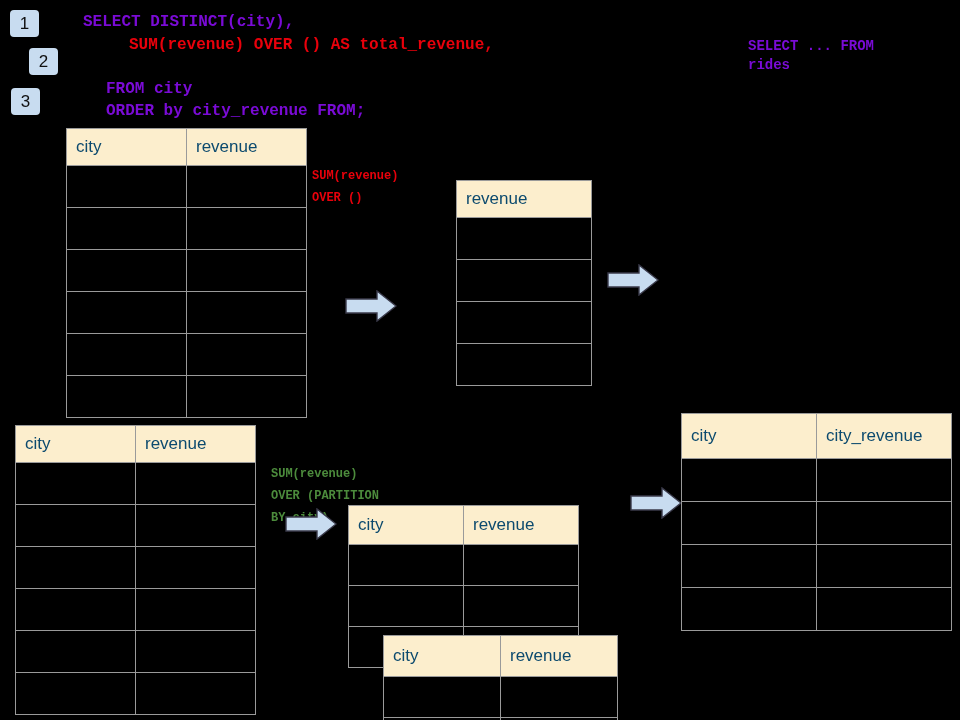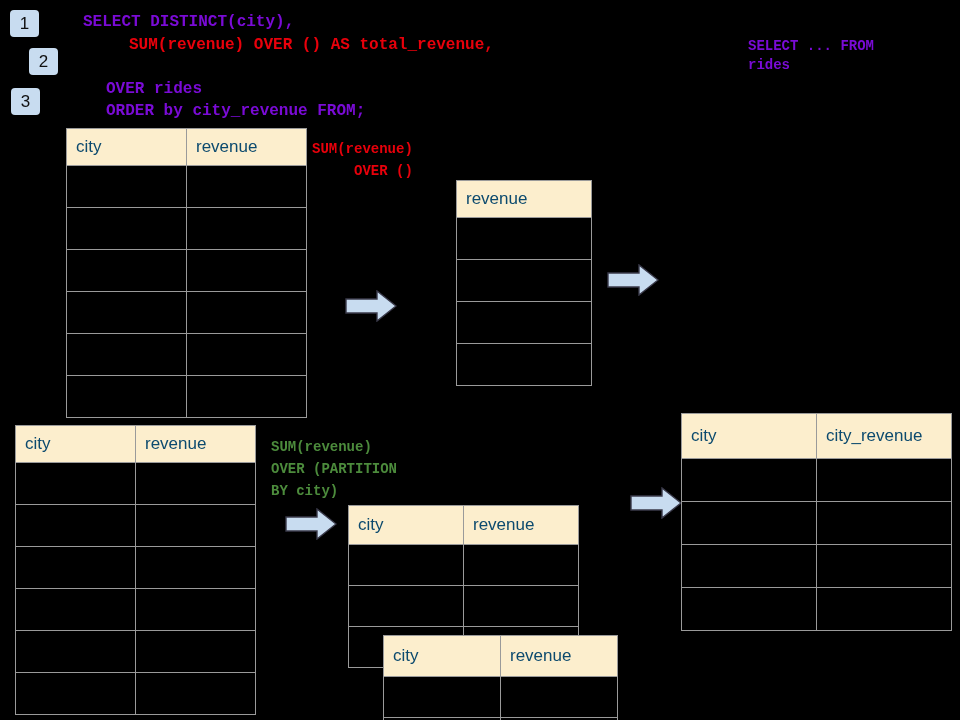--- a/index.html
+++ b/index.html
@@ -29,23 +29,23 @@
   
   .code{
     position:absolute;
     font-family:"Liberation Mono", "DejaVu Sans Mono", monospace;
     font-weight:bold;
     white-space:pre;
     letter-spacing:0px;
   }
   .code-main{font-size:16px;line-height:22px;}
   .code-small{font-size:14px;line-height:19px;}
-  .code-note{font-size:14px;line-height:22px;}
+  .code-note{font-size:12px;line-height:22px;margin-top:27px;}
   .c-purple{color:#7a0bd6;}
-  .c-red{color:#e8000b;text-align:right;}
+  .c-red{color:#e8000b;}
   .c-green{color:#4c8b3c;}
 
   
   .tbl{
     position:absolute;
     border-collapse:collapse;
     table-layout:fixed;
     background:#000000;
   }
   .tbl td{
@@ -80,21 +80,21 @@
   </div>
   <div class="badge" style="left:11px;top:88px;width:29px;height:27px;">
     <span>3</span>
   </div>
 
   <div class="code code-main c-purple" style="left:83px;top:11px;">SELECT DISTINCT(city),</div>
 
   <div class="code code-main c-red" style="left:129px;top:34px;">SUM(revenue) OVER () AS total_revenue,</div>
 
 
-  <div class="code code-main c-purple" style="left:106px;top:78px;">OVER rides</div>
+  <div class="code code-main c-purple" style="left:106px;top:78px;">FROM city</div>
 
   <div class="code code-main c-purple" style="left:106px;top:100px;">ORDER by city_revenue FROM;</div>
 
   <div class="code code-small c-purple" style="left:748px;top:37px;">SELECT ... FROM
 rides</div>
 
   <div class="code code-note c-red" style="left:312px;top:138px;">SUM(revenue)
 OVER ()</div>
 
   <div class="code code-note c-green" style="left:271px;top:436px;">SUM(revenue)

